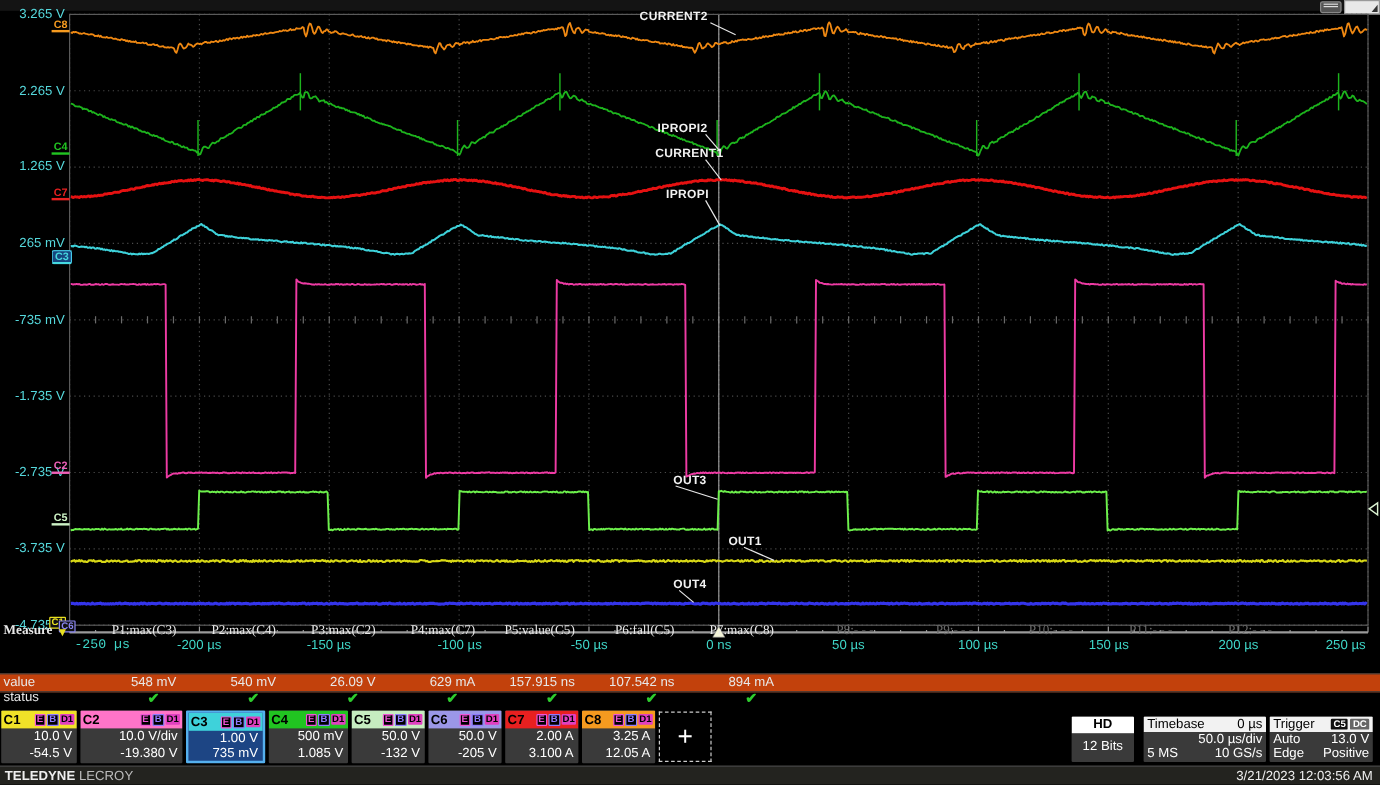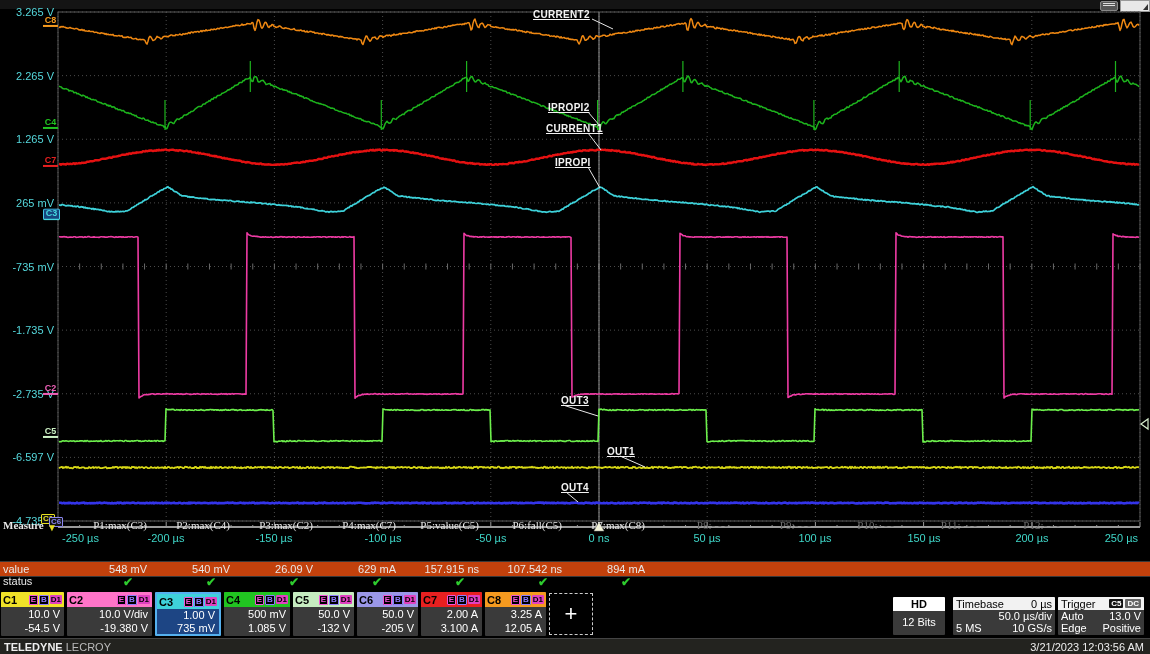--- a/index.html
+++ b/index.html
@@ -12,21 +12,21 @@
   #top-dropdown{position:absolute;left:1120px;top:0;width:28px;height:10px;background:#e8e8e8;border:1px solid #999;}
   #top-dropdown .tri{position:absolute;right:1px;bottom:1px;width:0;height:0;border-left:5px solid transparent;border-bottom:6px solid #333;}
   
   #plot{position:absolute;left:0;top:0;width:1150px;height:548px;}
   #plot-svg{position:absolute;left:0;top:0;}
   .ylab{position:absolute;width:54px;text-align:right;color:#55d8dc;font-size:11px;transform:translateY(-50%);white-space:nowrap;}
   .xlab{position:absolute;color:#3fd6c8;font-size:11px;white-space:nowrap;}
   .chmark{position:absolute;left:43px;width:15px;font-size:9px;font-weight:bold;text-align:center;
           transform:translateY(-55%);line-height:9px;border-bottom:2px solid;}
   .chmark.sel{background:#16457e;border:1px solid #45c8e8;border-bottom:2px solid #45c8e8;border-radius:2px;}
-  .trlab{position:absolute;color:#f2f2f2;font-size:10px;font-weight:bold;text-decoration:underline;
+  .trlab{position:absolute;color:#f2f2f2;font-size:10px;font-weight:bold;
          letter-spacing:.3px;white-space:nowrap;}
   .offchip{position:absolute;font-size:8px;font-weight:bold;line-height:8px;border:1px solid;border-radius:1px;padding:0 1px;background:#111;}
   #off-arrow{position:absolute;color:#e8e020;font-size:10px;line-height:8px;font-weight:bold;}
   
   .mrow{position:absolute;left:0;display:flex;width:1150px;}
   .mlabel{width:70px;color:#e8e8e8;font-size:11px;padding-left:3px;box-sizing:border-box;}
   .mcell{width:83px;text-align:right;font-size:11px;color:#e8e8e8;box-sizing:border-box;padding-right:6px;white-space:nowrap;}
   .mcell.dim{color:#6a6a6a;}
   #mrow-value{background:#c2410c;border-top:1px solid #383838;border-bottom:1px solid #383838;}
   .chk{color:#2ecc2e;font-size:12px;font-weight:bold;padding-right:20px;}
@@ -227,25 +227,25 @@
         <line x1="566" y1="492" x2="578" y2="502" stroke="#e8e8e8" stroke-width="1"></line>
       </svg>
     <div id="ylabels">
         <div class="ylab" style="top: 12px; left: 0px;">3.265 V</div>
         <div class="ylab" style="top: 76px; left: 0px;">2.265 V</div>
         <div class="ylab" style="top: 139px; left: 0px;">1.265 V</div>
         <div class="ylab" style="top: 203px; left: 0px;">265 mV</div>
         <div class="ylab" style="top: 267px; left: 0px;">-735 mV</div>
         <div class="ylab" style="top: 330px; left: 0px;">-1.735 V</div>
         <div class="ylab" style="top: 394px; left: 0px;">-2.735 V</div>
-        <div class="ylab" style="top: 457px; left: 0px;">-6.597 V</div>
+        <div class="ylab" style="top: 457px; left: 0px;">-3.735 V</div>
         <div class="ylab" style="top: 521px; left: 0px;">-4.735 V</div>
       </div>
     <div id="xlabels">
-        <div class="xlab" style="top: 532px; left: 62px;">-250 µs</div>
+        <div class="xlab" style="top: 532px; left: 62px; font-family: Liberation Mono, monospace;">-250 µs</div>
         <div class="xlab" style="top: 532px; left: 166px; transform: translateX(-50%);">-200 µs</div>
         <div class="xlab" style="top: 532px; left: 274px; transform: translateX(-50%);">-150 µs</div>
         <div class="xlab" style="top: 532px; left: 383px; transform: translateX(-50%);">-100 µs</div>
         <div class="xlab" style="top: 532px; left: 491px; transform: translateX(-50%);">-50 µs</div>
         <div class="xlab" style="top: 532px; left: 599px; transform: translateX(-50%);">0 ns</div>
         <div class="xlab" style="top: 532px; left: 707px; transform: translateX(-50%);">50 µs</div>
         <div class="xlab" style="top: 532px; left: 815px; transform: translateX(-50%);">100 µs</div>
         <div class="xlab" style="top: 532px; left: 924px; transform: translateX(-50%);">150 µs</div>
         <div class="xlab" style="top: 532px; left: 1032px; transform: translateX(-50%);">200 µs</div>
         <div class="xlab" style="top: 532px; right: 12px;">250 µs</div>

